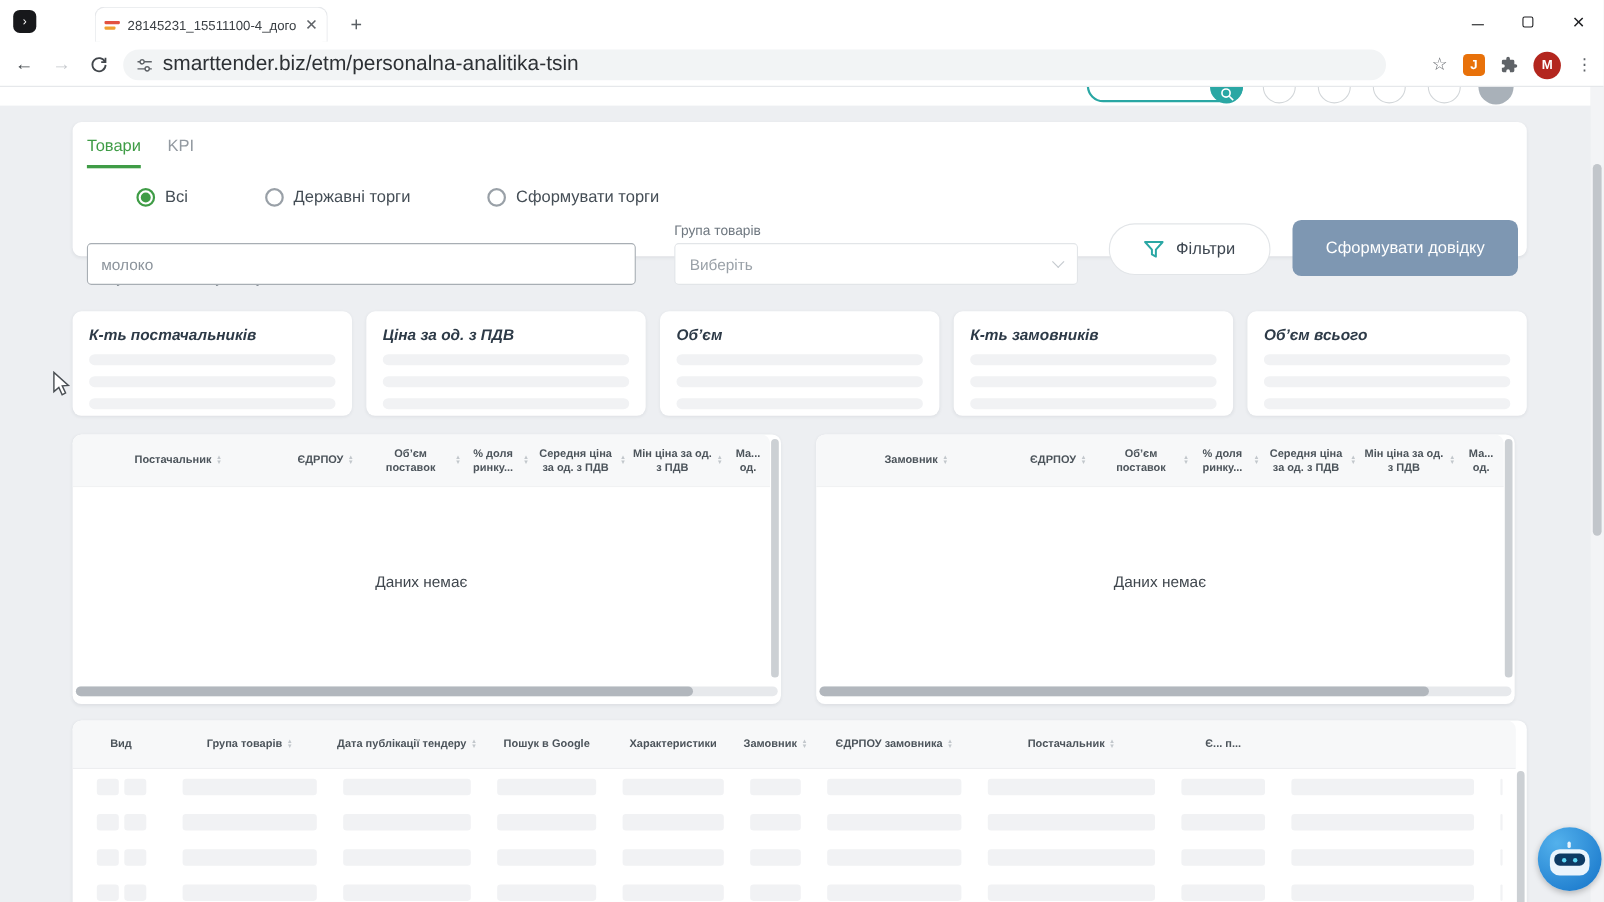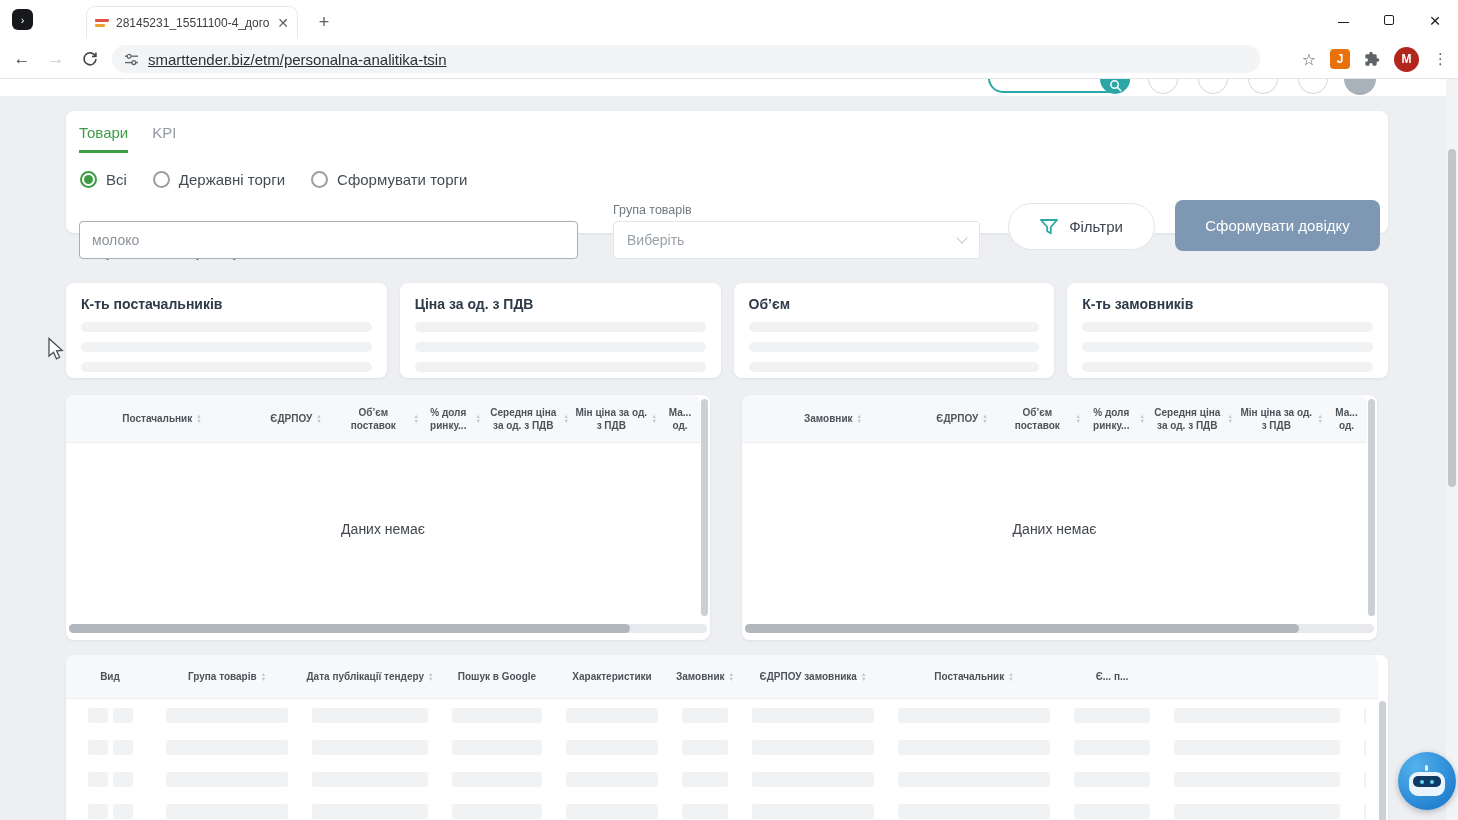--- a/index.html
+++ b/index.html
@@ -20,21 +20,21 @@
   .win-controls{position:absolute;right:0;top:0;height:40px;display:flex;}
   .win-btn{width:46px;height:40px;display:flex;align-items:center;justify-content:center;color:#202124;}
   .win-min{width:11px;height:0;border-bottom:1.6px solid #202124;margin-top:4px;}
   .win-max{width:10px;height:10px;border:1.4px solid #202124;border-radius:2px;}
   .win-close{font-size:19px;line-height:1;}
 
   .nav{position:absolute;top:40px;left:0;right:0;height:39px;background:#fff;border-bottom:1px solid #e2e4e7;}
   .nav-ic{position:absolute;top:0;height:38px;width:28px;display:flex;align-items:center;justify-content:center;font-size:17px;color:#41464b;}
   .nav-ic.disabled{color:#c6c9cd;}
   .url-pill{position:absolute;left:112px;top:5px;height:28px;width:1148px;background:#f2f4f5;border-radius:14px;display:flex;align-items:center;gap:9px;padding:0 12px;}
-  .url-text{font-size:15px;color:#2d3135;white-space:nowrap;text-decoration:underline;}
+  .url-text{font-size:19px;color:#2d3135;white-space:nowrap;}
   .nav-right{position:absolute;right:10px;top:0;height:38px;display:flex;align-items:center;gap:14px;}
   .star{font-size:16px;color:#5f6368;}
   .ext-j{width:20px;height:20px;border-radius:4px;background:var(--extension-bg,#e8710a);color:#fff;font-size:12px;font-weight:bold;display:flex;align-items:center;justify-content:center;}
   .avatar{width:25px;height:25px;border-radius:50%;background:var(--profile-bg,#b3261e);color:#fff;font-size:12px;font-weight:bold;display:flex;align-items:center;justify-content:center;}
   .dots{font-size:15px;color:#5f6368;}
 
   
   .site-header{position:absolute;top:79px;left:0;right:12px;height:17px;background:#fff;overflow:hidden;}
   .sh-search{position:absolute;left:988px;top:-16px;width:142px;height:30px;border:2px solid var(--accent-teal,#2aa7a4);border-radius:15px;background:#fff;}
   .sh-search-btn{position:absolute;left:1100px;top:-15px;width:30px;height:30px;border-radius:50%;background:var(--accent-teal,#2aa7a4);display:flex;align-items:flex-end;justify-content:center;padding-bottom:2px;}
@@ -42,40 +42,40 @@
   .sh-avatar{position:absolute;left:1344px;top:-16px;width:32px;height:32px;border-radius:50%;background:#a9b1b9;}
 
   
   .card{position:absolute;background:#fff;border-radius:8px;box-shadow:0 1px 3px rgba(30,40,50,.07);}
 
   .filter-card{left:66px;top:111px;width:1322px;height:122px;}
   .pg-tabs{position:absolute;left:13px;top:13px;display:flex;gap:24px;}
   .pg-tab{font-size:15px;color:#939aa1;padding-bottom:9px;border-bottom:3px solid transparent;cursor:pointer;}
   .pg-tab.active{color:var(--accent-green,#3f9c46);border-color:var(--accent-green,#3f9c46);}
   .radio-row{position:absolute;left:14px;top:60px;display:flex;gap:26px;}
-  .radio-group{display:flex;align-items:center;gap:9px;cursor:pointer;}
+  .radio-group{display:flex;align-items:center;gap:9px;cursor:pointer;margin-left:44px;}
   .radio{width:17px;height:17px;border-radius:50%;border:2px solid #99a0a7;background:#fff;display:flex;align-items:center;justify-content:center;flex:none;}
   .radio.selected{border-color:var(--accent-green,#3f9c46);}
   .radio .dot{width:9px;height:9px;border-radius:50%;background:var(--accent-green,#3f9c46);display:none;}
   .radio.selected .dot{display:block;}
   .radio-label{font-size:15px;color:#444d55;}
   .field-label{position:absolute;font-size:12.5px;color:#6f7880;}
   .kw-label{left:14px;top:92px;margin-top:43px;}
   .grp-label{left:547px;top:92px;}
   .kw-input{position:absolute;left:13px;top:110px;width:499px;height:38px;border:1px solid #a8aeb4;border-radius:4px;padding:0 12px;font-size:14px;color:#8b939b;background:#fff;font-family:inherit;outline:none;}
   .grp-select{position:absolute;left:547px;top:110px;width:367px;height:38px;border:1px solid #e2e5e8;border-radius:4px;background:#fff;display:flex;align-items:center;justify-content:space-between;padding:0 13px;cursor:pointer;}
   .grp-ph{font-size:14px;color:#9aa1a8;}
   .chevron{width:8px;height:8px;border-right:1.6px solid #c4c9ce;border-bottom:1.6px solid #c4c9ce;transform:rotate(45deg);margin-top:-4px;}
   .filters-btn{position:absolute;left:942px;top:92px;width:147px;height:47px;border:1px solid #e2e5e8;border-radius:24px;background:#fff;display:flex;align-items:center;justify-content:center;gap:11px;font-size:15px;color:#3e4751;font-family:inherit;cursor:pointer;}
   .submit-btn{position:absolute;left:1109px;top:89px;width:205px;height:51px;border:none;border-radius:8px;background:var(--submit-bg,#7e97b2);color:#fff;font-size:15px;font-family:inherit;cursor:pointer;}
 
   
   .stats{position:absolute;left:66px;top:283px;width:1322px;display:flex;gap:13px;}
   .stat-card{flex:1;height:95px;background:#fff;border-radius:8px;box-shadow:0 1px 3px rgba(30,40,50,.07);padding:13px 15px 0;overflow:hidden;}
-  .stat-title{font-size:14px;font-weight:bold;color:#2d3a47;white-space:nowrap;overflow:hidden;margin-bottom:2px;}
+  .stat-title{font-size:14px;font-weight:bold;color:#2d3a47;white-space:nowrap;overflow:hidden;margin-bottom:2px;font-style:italic;}
   .skel-bar{height:10px;border-radius:5px;background:var(--skeleton,#f1f2f4);margin-top:10px;}
 
   
   .t-header{display:grid;background:#f7f8f9;border-bottom:1px solid #ebedef;border-radius:8px 8px 0 0;}
   .th{display:flex;align-items:center;justify-content:center;gap:4px;padding:5px 3px;font-size:10px;font-weight:bold;color:#4c545b;text-align:center;line-height:1.3;overflow:hidden;}
   .sort-icon{display:flex;flex-direction:column;flex:none;}
   .sort-icon i{font-style:normal;font-size:5.5px;line-height:5px;color:#c2c7cc;}
   .grid-sup{grid-template-columns:192px 76px 88px 62px 88px 88px 1fr;}
   .grid-cus{grid-template-columns:182px 76px 84px 64px 88px 90px 1fr;}
   .grid-pur{grid-template-columns:88px 146px 140px 114px 116px 70px 146px 176px 100px 190px 1fr;}
@@ -242,20 +242,26 @@
       <div class="skel-bar"></div>
       <div class="skel-bar"></div>
       <div class="skel-bar"></div>
     </div>
     <div class="stat-card">
       <div class="stat-title">К-ть замовників</div>
       <div class="skel-bar"></div>
       <div class="skel-bar"></div>
       <div class="skel-bar"></div>
     </div>
+    <div class="stat-card">
+      <div class="stat-title">Об’єм всього</div>
+      <div class="skel-bar"></div>
+      <div class="skel-bar"></div>
+      <div class="skel-bar"></div>
+    </div>
   </div>
 
 <div class="card sup-card">
   <div class="t-header grid-sup">
       <div class="th">
         <span class="th-label">Постачальник</span>
         <span class="sort-icon">
           <i>▲</i>
           <i>▼</i>
         </span>

